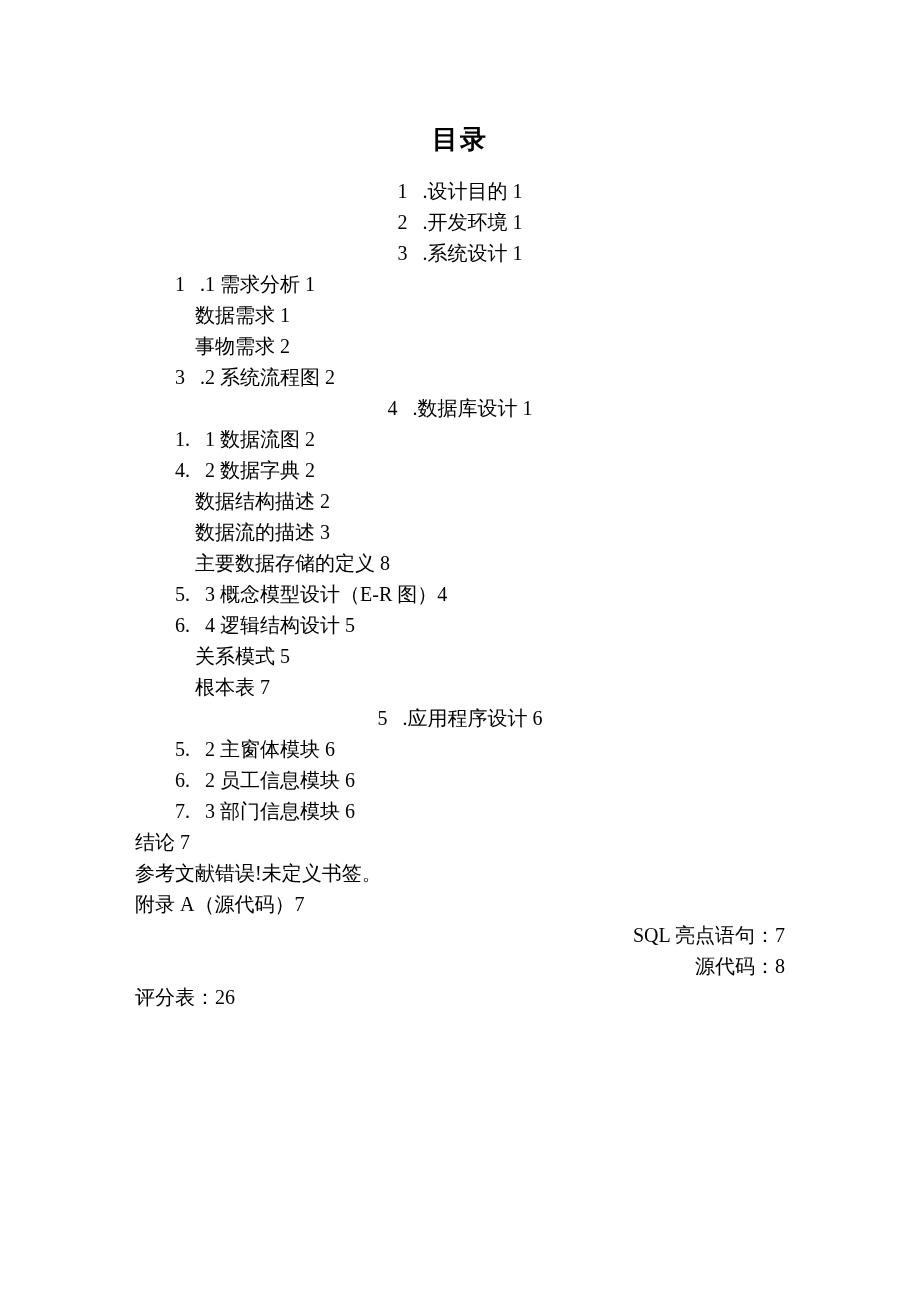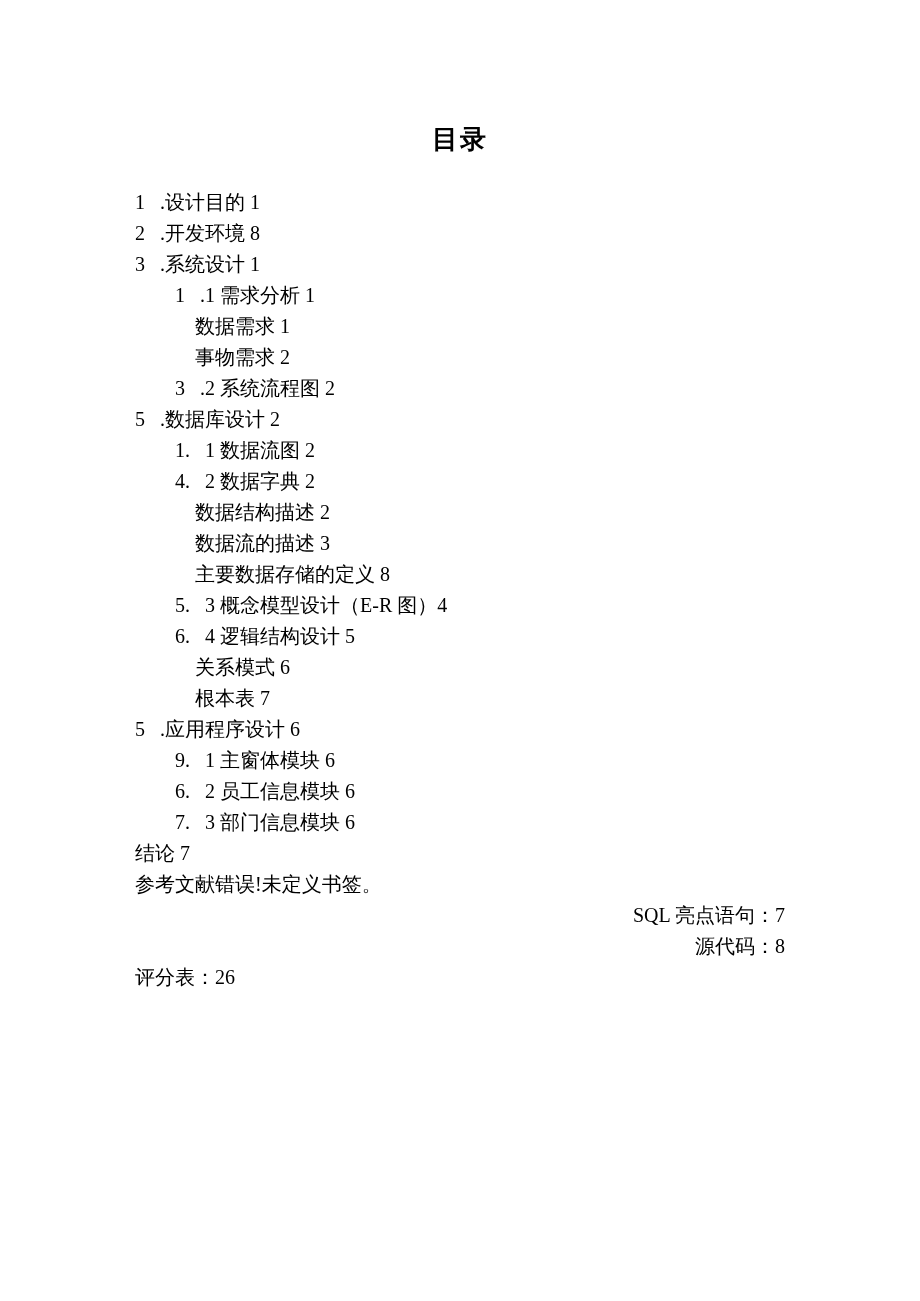--- a/index.html
+++ b/index.html
@@ -16,27 +16,28 @@
       color: #000;
       line-height: 1.55;
     }
     .page {
       padding: 120px 135px 0 135px;
     }
     .title {
       text-align: center;
       font-size: 26px;
       font-weight: bold;
-      margin-bottom: 27px;
+      margin-bottom: 16px;
       letter-spacing: 2px;
     }
     .toc {
     }
     .l0 {
       padding-left: 0;
+      text-align: center;
     }
     .l1 {
       padding-left: 40px;
     }
     .l2 {
       padding-left: 60px;
     }
     .l0a {
       padding-left: 0;
       font-family: Liberation Serif, serif;
@@ -49,39 +50,40 @@
       white-space: pre;
     }
   </style>
 </head>
 <body>
 
 <div class="page">
   <div class="title">目录</div>
   <div class="toc">
     <div class="l0">1   .设计目的 1</div>
-    <div class="l0">2   .开发环境 8</div>
+    <div class="l0">2   .开发环境 1</div>
     <div class="l0">3   .系统设计 1</div>
     <div class="l1">1   .1 需求分析 1</div>
     <div class="l2">数据需求 1</div>
     <div class="l2">事物需求 2</div>
     <div class="l1">3   .2 系统流程图 2</div>
-    <div class="l0">5   .数据库设计 2</div>
+    <div class="l0">4   .数据库设计 1</div>
     <div class="l1">1.   1 数据流图 2</div>
     <div class="l1">4.   2 数据字典 2</div>
     <div class="l2">数据结构描述 2</div>
     <div class="l2">数据流的描述 3</div>
     <div class="l2">主要数据存储的定义 8</div>
     <div class="l1">5.   3 概念模型设计（E-R 图）4</div>
     <div class="l1">6.   4 逻辑结构设计 5</div>
-    <div class="l2">关系模式 6</div>
+    <div class="l2">关系模式 5</div>
     <div class="l2">根本表 7</div>
     <div class="l0">5   .应用程序设计 6</div>
-    <div class="l1">9.   1 主窗体模块 6</div>
+    <div class="l1">5.   2 主窗体模块 6</div>
     <div class="l1">6.   2 员工信息模块 6</div>
     <div class="l1">7.   3 部门信息模块 6</div>
     <div class="l0a">结论 7</div>
     <div class="l0a">参考文献错误!未定义书签。</div>
+    <div class="l0a">附录 A（源代码）7</div>
     <div class="l1a">SQL 亮点语句：7</div>
     <div class="l1a">源代码：8</div>
     <div class="l0a">评分表：26</div>
   </div>
 </div>
 
 </body></html>

